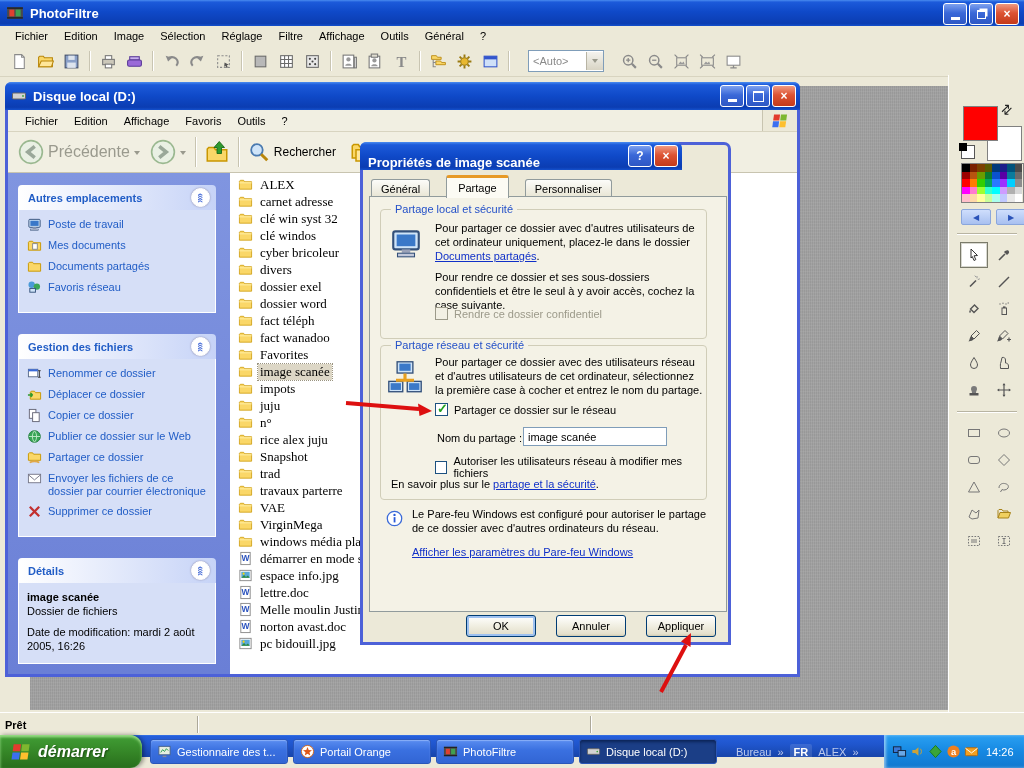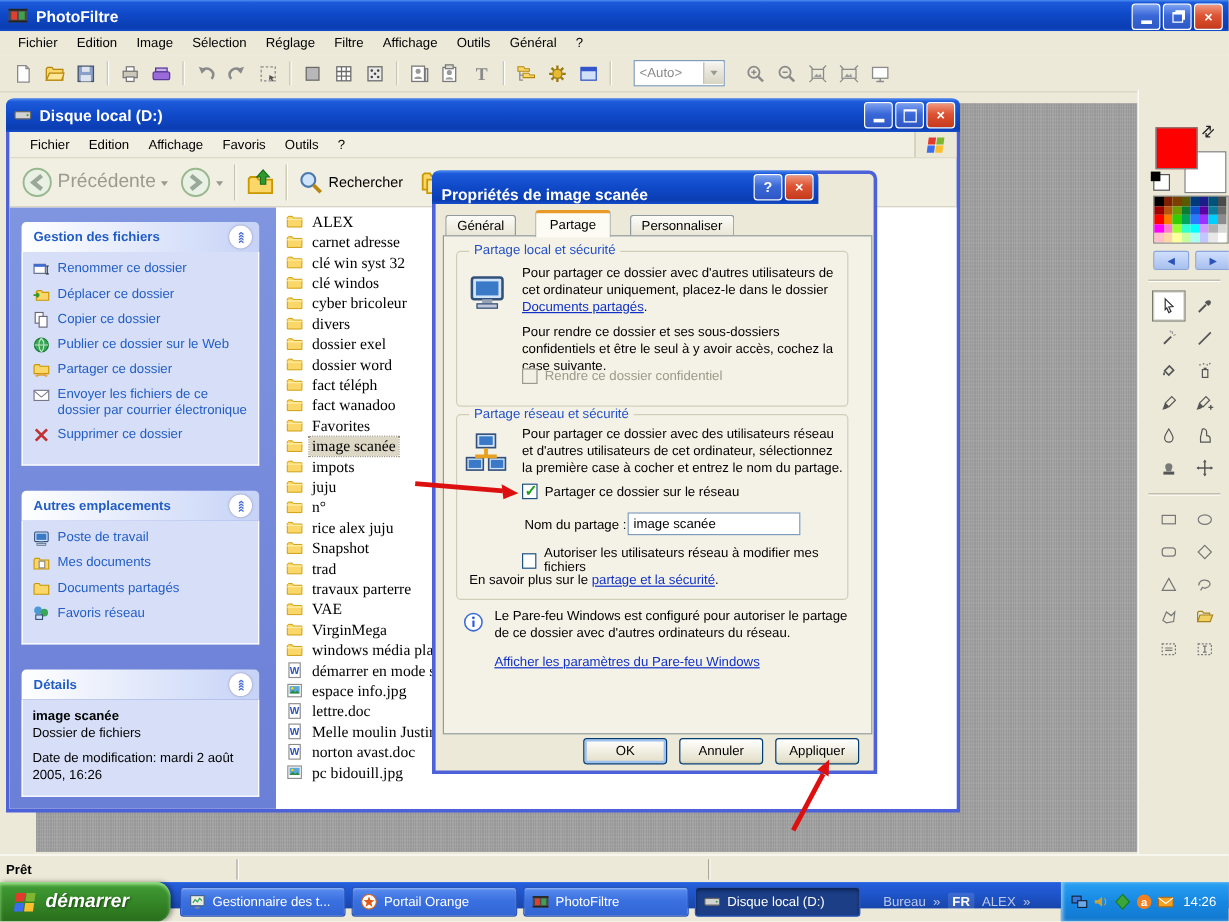--- a/index.html
+++ b/index.html
@@ -109,21 +109,21 @@
   .gbox .gtitle{position:absolute;left:10px;top:-7px;background:#f4f2e6;padding:0 4px;color:#2350c8}
   .para{position:absolute;line-height:14px}
   .link{color:#1030c8;text-decoration:underline}
   .cbrow{position:absolute;display:flex;align-items:center;gap:6px}
   .cb{width:13px;height:13px;background:#fff;border:1px solid #1c5180;box-sizing:border-box;position:relative}
   .cb.checked::after{content:"✓";position:absolute;left:1px;top:-3px;color:#21a121;font-weight:bold;font-size:13px}
   .cb.disabled{border-color:#9c9a8a;background:#f2f0e4}
   .dis{color:#9c9a8a}
   .shareinput{position:absolute;border:1px solid #7f9db9;background:#fff;height:19px;width:144px;
     font-family:"Liberation Sans",sans-serif;font-size:11px;padding:0 0 0 4px;box-sizing:border-box}
-  .btnrow{position:absolute;left:0;top:470px;width:100%;display:flex;justify-content:flex-end;gap:10px;padding-right:12px;box-sizing:border-box}
+  .btnrow{position:absolute;left:0;top:470px;width:100%;display:flex;justify-content:flex-end;gap:20px;padding-right:12px;box-sizing:border-box}
   .xpbtn{width:70px;height:22px;border:1px solid #003c74;border-radius:3px;
     background:linear-gradient(180deg,#ffffff,#f2f0e4 45%,#e4e0cc 90%,#d0cab0);
     font-family:"Liberation Sans",sans-serif;font-size:11px;display:flex;align-items:center;justify-content:center}
   .xpbtn.focus{box-shadow:0 0 0 2px #9ec1f0 inset}
   
   .taskbar{left:0;top:735px;width:1024px;height:22px;z-index:10;
     background:linear-gradient(180deg,#3a77e8 0%,#255edb 6%,#1f55cc 45%,#1846ac 95%)}
   .startbtn{left:0;top:0;width:142px;height:33px;border-radius:0 12px 12px 0;
     background:linear-gradient(180deg,#66bb55 0%,#3f9a33 10%,#338225 60%,#2a711e 95%);
     display:flex;align-items:center;gap:6px;padding-left:10px;box-sizing:border-box;
@@ -870,20 +870,58 @@
     <svg class="ic" width="24" height="24" style="margin-left:10px">
         <use href="#i-folders"></use>
       </svg>
     <span class="blacklbl">Dossiers</span>
   </div>
   <div class="abs ex-body">
 
     <div class="abs taskpane">
       <div class="tbox">
         <div class="tbox-head">
+          <span>Autres emplacements</span>
+          <span class="chev">
+              <span>««</span>
+            </span>
+        </div>
+        <div class="tbox-body">
+
+            <div class="titem">
+              <svg class="ic" width="15" height="15">
+                <use href="#i-computer" xlink:href="#i-computer"></use>
+              </svg>
+              <span>Poste de travail</span>
+            </div>
+
+            <div class="titem">
+              <svg class="ic" width="15" height="15">
+                <use href="#i-docs" xlink:href="#i-docs"></use>
+              </svg>
+              <span>Mes documents</span>
+            </div>
+
+            <div class="titem">
+              <svg class="ic" width="15" height="15">
+                <use href="#i-sharedfolder" xlink:href="#i-sharedfolder"></use>
+              </svg>
+              <span>Documents partagés</span>
+            </div>
+
+            <div class="titem">
+              <svg class="ic" width="15" height="15">
+                <use href="#i-network" xlink:href="#i-network"></use>
+              </svg>
+              <span>Favoris réseau</span>
+            </div>
+          </div>
+      </div>
+      <div class="tbox">
+        <div class="tbox-head">
           <span>Gestion des fichiers</span>
           <span class="chev">
               <span>««</span>
             </span>
         </div>
         <div class="tbox-body">
 
             <div class="titem">
               <svg class="ic" width="15" height="15">
                 <use href="#i-rename" xlink:href="#i-rename"></use>
@@ -924,58 +962,20 @@
                 <use href="#i-mail" xlink:href="#i-mail"></use>
               </svg>
               <span>Envoyer les fichiers de ce dossier par courrier électronique</span>
             </div>
 
             <div class="titem">
               <svg class="ic" width="15" height="15">
                 <use href="#i-delete" xlink:href="#i-delete"></use>
               </svg>
               <span>Supprimer ce dossier</span>
-            </div>
-          </div>
-      </div>
-      <div class="tbox">
-        <div class="tbox-head">
-          <span>Autres emplacements</span>
-          <span class="chev">
-              <span>««</span>
-            </span>
-        </div>
-        <div class="tbox-body">
-
-            <div class="titem">
-              <svg class="ic" width="15" height="15">
-                <use href="#i-computer" xlink:href="#i-computer"></use>
-              </svg>
-              <span>Poste de travail</span>
-            </div>
-
-            <div class="titem">
-              <svg class="ic" width="15" height="15">
-                <use href="#i-docs" xlink:href="#i-docs"></use>
-              </svg>
-              <span>Mes documents</span>
-            </div>
-
-            <div class="titem">
-              <svg class="ic" width="15" height="15">
-                <use href="#i-sharedfolder" xlink:href="#i-sharedfolder"></use>
-              </svg>
-              <span>Documents partagés</span>
-            </div>
-
-            <div class="titem">
-              <svg class="ic" width="15" height="15">
-                <use href="#i-network" xlink:href="#i-network"></use>
-              </svg>
-              <span>Favoris réseau</span>
             </div>
           </div>
       </div>
       <div class="tbox">
         <div class="tbox-head">
           <span>Détails</span>
           <span class="chev">
               <span>««</span>
             </span>
         </div>

